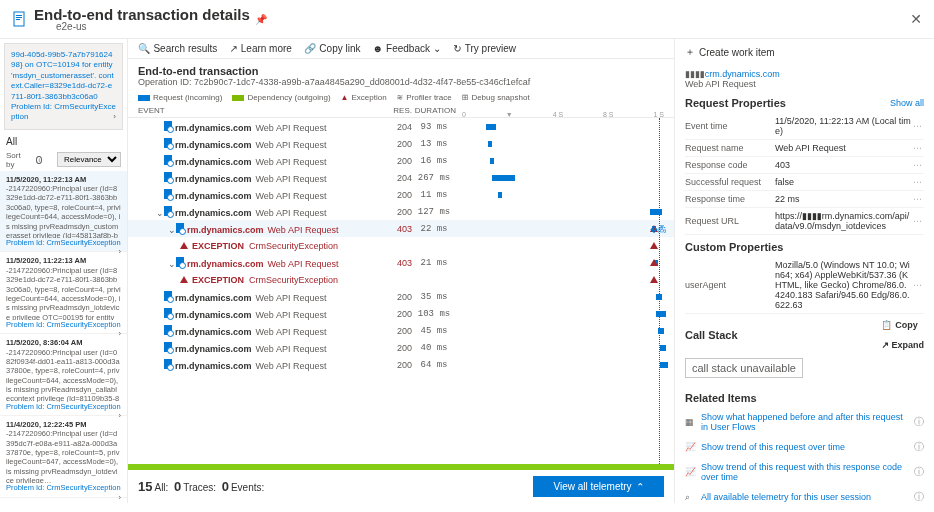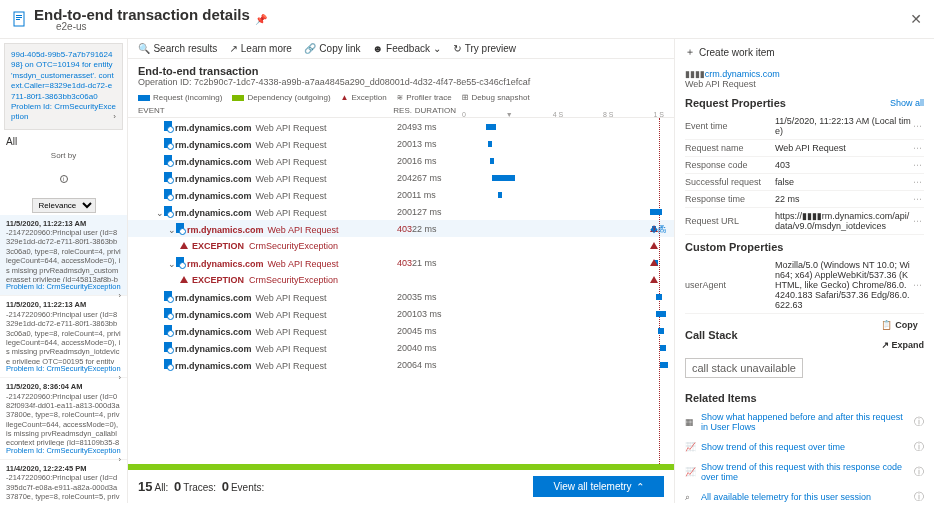--- a/index.html
+++ b/index.html
@@ -8,21 +8,21 @@
 .doc-icon { width:16px; height:16px; margin-right:6px; }
 .title { font-size:15px; font-weight:600; flex-shrink:0; }
 .subtitle { font-size:10px; color:#605e5c; margin-left:22px; margin-top:-2px; }
 .pin-icon { margin-left:6px; color:#605e5c; }
 .close-icon { margin-left:auto; font-size:14px; color:#605e5c; cursor:pointer; }
 .main { display:flex; height:calc(100% - 48px); }
 .left-col { width:128px; border-right:1px solid #edebe9; overflow:hidden; display:flex; flex-direction:column; }
 .problem-box { background:#f3f2f1; padding:6px; margin:4px; font-size:8px; color:#0078d4; line-height:1.3; word-break:break-all; border:1px solid #e1dfdd; }
 .problem-link { color:#0078d4; cursor:pointer; }
 .all-label { padding:2px 6px; font-size:10px; color:#323130; }
-.sort-row { display:flex; justify-content:flex-end; align-items:center; padding:2px 6px; font-size:8px; color:#605e5c; gap:15px;flex-direction:column; }
+.sort-row { display:flex; justify-content:flex-end; align-items:center; padding:2px 6px; font-size:8px; color:#605e5c; gap:15px; }
 .sort-select { font-size:8px; border:1px solid #c8c6c4; padding:1px 2px; }
 .log-list { overflow-y:auto; flex:1; }
 .log-item { padding:4px 6px; border-bottom:1px solid #f3f2f1; font-size:7.5px; line-height:1.25; cursor:pointer; }
 .log-item.selected { background:#eff6fc; }
 .log-time { font-weight:600; color:#323130; }
 .log-body { color:#605e5c; word-break:break-all; max-height:54px; overflow:hidden; }
 .log-footer { color:#0078d4; }
 .center-col { flex:1; display:flex; flex-direction:column; overflow:hidden; }
 .toolbar { display:flex; align-items:center; gap:12px; padding:4px 10px; border-bottom:1px solid #edebe9; font-size:10px; color:#323130; }
 .tool-btn { display:flex; align-items:center; gap:3px; cursor:pointer; color:#323130; }
@@ -42,21 +42,21 @@
 .row { display:flex; align-items:center; font-size:9px; padding:2px 10px; height:17px; }
 .row.selected { background:#eff6fc; }
 .row.error .col-res-val,.row.error .name,.row.error .req-type { color:#a4262c; }
 .row.exception { color:#a4262c; }
 .caret { width:8px; display:inline-block; color:#605e5c; }
 .svc-icon { width:8px; height:10px; background:#0078d4; display:inline-block; margin-right:3px; position:relative; }
 .svc-icon::after { content:''; position:absolute; bottom:-2px; right:-2px; width:5px; height:5px; background:#fff; border:1px solid #0078d4; border-radius:50%; }
 .name { font-weight:600; color:#323130; }
 .req-type { color:#605e5c; margin-left:4px; }
 .col-res-val { width:34px; text-align:right; color:#605e5c; }
-.col-dur-val { width:50px; text-align:left; color:#605e5c; padding-right:6px; }
+.col-dur-val { width:50px; text-align:center; color:#605e5c; padding-right:6px;font-family:Liberation Mono, monospace; }
 .bar-area { flex:1; position:relative; height:8px; }
 .bar { position:absolute; height:6px; background:#0078d4; top:1px; }
 .err-mark { position:absolute; right:6px; width:0; height:0; border-left:4px solid transparent; border-right:4px solid transparent; border-bottom:7px solid #a4262c; top:0; }
 .warn-icon { width:0; height:0; border-left:4px solid transparent; border-right:4px solid transparent; border-bottom:7px solid #a4262c; display:inline-block; margin-right:4px; }
 .red-line { position:absolute; right:14px; top:0; bottom:0; border-right:1px dotted #a4262c; }
 .bottom-bar { display:flex; align-items:center; justify-content:space-between; padding:6px 10px; border-top:6px solid #84cc16; }
 .counts { font-size:10px; }
 .counts b { font-size:13px; font-weight:600; margin-right:2px; }
 .view-all { background:#0078d4; color:#fff; padding:5px 20px; font-size:10px; cursor:pointer; display:flex; align-items:center; gap:4px; }
 .right-col { width:260px; border-left:1px solid #edebe9; padding:6px 10px; overflow-y:auto; }
@@ -378,21 +378,21 @@
         <div class="prop-row">
           <div class="prop-key">Request URL</div>
           <div class="prop-val">https://▮▮▮▮rm.dynamics.com/api/data/v9.0/msdyn_iotdevices</div>
           <div class="ellips">⋯</div>
         </div>
       </div>
     <div class="section-title">Custom Properties</div>
     <div id="cprops">
         <div class="prop-row">
           <div class="prop-key">userAgent</div>
-          <div class="prop-val">Mozilla/5.0 (Windows NT 10.0; Win64; x64) AppleWebKit/537.36 (KHTML, like Gecko) Chrome/86.0.4240.183 Safari/537.36 Edg/86.0.622.63</div>
+          <div class="prop-val">Mozilla/5.0 (Windows NT 10.0; Win64; x64) AppleWebKit/537.36 (KHTML, like Gecko) Chrome/86.0.4240.183 Safari/945.60 Edg/86.0.622.63</div>
           <div class="ellips">⋯</div>
         </div>
       </div>
     <div class="section-title">
       <span>Call Stack</span>
       <span class="call-actions">
         <span>📋 <span>Copy</span></span>
         <span>↗ <span>Expand</span></span>
       </span>
     </div>

